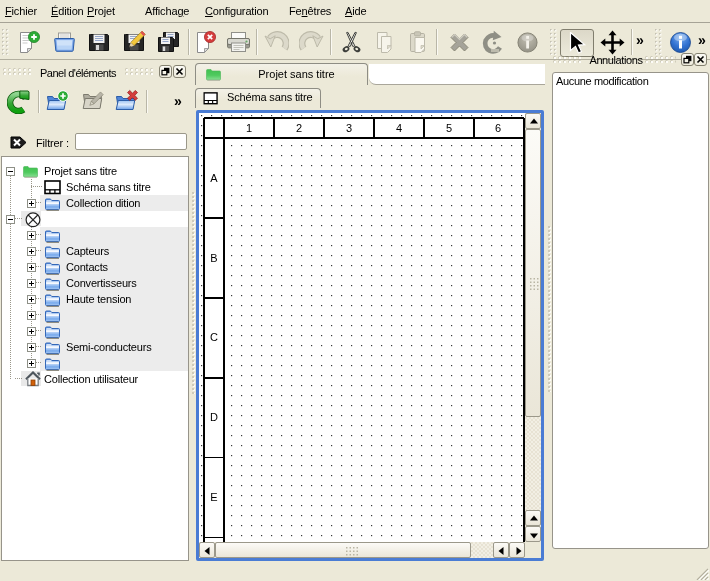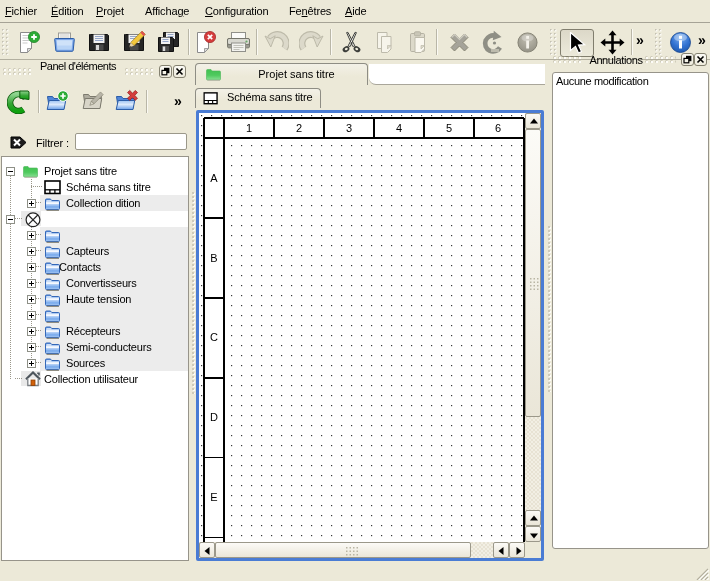--- a/index.html
+++ b/index.html
@@ -40,21 +40,21 @@
  background-image:radial-gradient(circle at 1px 1px,#cfcbba 0.8px,transparent 1px),radial-gradient(circle at 1px 1px,#fdfcf8 0.8px,transparent 1px);
  background-size:3px 4px;background-position:0 0,1px 1px}
 .u{text-decoration:underline}
 </style></head>
 <body>
 <div id="app">
 
 <div class="menu">
  <span class="mi" style="left:5px"><span class="u">F</span>ichier</span>
  <span class="mi" style="left:51px"><span class="u">É</span>dition</span>
- <span class="mi" style="left:96px"><span class="u">P</span>rojet</span>
+ <span class="mi" style="left:87px"><span class="u">P</span>rojet</span>
  <span class="mi" style="left:145px">Afficha<span class="u">g</span>e</span>
  <span class="mi" style="left:205px"><span class="u">C</span>onfiguration</span>
  <span class="mi" style="left:289px">Fe<span class="u">n</span>êtres</span>
  <span class="mi" style="left:345px"><span class="u">A</span>ide</span>
 </div>
 
 <div class="tbar">
  <div class="handle" style="left:2px"></div>
 
  <svg class="ticon" style="left:16px" width="25" height="25" viewBox="0 0 25 25">
@@ -227,21 +227,21 @@
   <rect x="11" y="10.2" width="3" height="8.3" fill="#fff"></rect>
   <rect x="11" y="5.8" width="3" height="3" fill="#fff"></rect>
  </svg>
 
  <div class="abs" style="left:698px;top:9px;font-size:14px;font-weight:bold">»</div>
 </div>
 
 <div class="abs" style="left:0;top:60px;width:190px;height:506px">
 
  <div class="grip" style="left:3px;top:8px;width:29px"></div>
- <div class="abs" style="left:0;top:0;width:156px;text-align:center;letter-spacing:-0.5px">Panel d'éléments</div>
+ <div class="abs" style="left:0;top:7px;width:156px;text-align:center;letter-spacing:-0.5px">Panel d'éléments</div>
  <div class="grip" style="left:125px;top:8px;width:29px"></div>
  <div class="dbtn" style="left:159px;top:5px">
   <svg width="13" height="13" viewBox="0 0 13 13" style="position:absolute;left:-1px;top:-1px">
    <rect x="5" y="2.8" width="5.4" height="5.4" fill="#000"></rect>
    <rect x="3" y="5.4" width="4.8" height="4.4" fill="#f4f2e6" stroke="#000" stroke-width="1.2"></rect>
   </svg>
  </div>
  <div class="dbtn" style="left:173px;top:5px">
   <svg width="13" height="13" viewBox="0 0 13 13" style="position:absolute;left:-1px;top:-1px">
    <path d="M3.5,3.5 l6,6 M9.5,3.5 l-6,6" stroke="#000" stroke-width="1.6"></path>
@@ -422,36 +422,30 @@
   <div class="trow" style="top:23px">
           <span class="tlabel" style="left:65px">Schéma sans titre</span>
         </div>
   <div class="trow" style="top:39px">
           <span class="tlabel" style="left:65px">Collection dition</span>
         </div>
   <div class="trow" style="top:87px">
           <span class="tlabel" style="left:65px">Capteurs</span>
         </div>
   <div class="trow" style="top:103px">
-          <span class="tlabel" style="left:58px">Contacts</span>
+          <span class="tlabel" style="left:65px">Contacts</span>
         </div>
   <div class="trow" style="top:119px">
           <span class="tlabel" style="left:65px">Convertisseurs</span>
         </div>
   <div class="trow" style="top:135px">
           <span class="tlabel" style="left:65px">Haute tension</span>
         </div>
-  <div class="trow" style="top:167px">
-          <span class="tlabel" style="left:65px">Récepteurs</span>
-        </div>
   <div class="trow" style="top:183px">
           <span class="tlabel" style="left:65px">Semi-conducteurs</span>
-        </div>
-  <div class="trow" style="top:199px">
-          <span class="tlabel" style="left:65px">Sources</span>
         </div>
   <div class="trow" style="top:215px">
           <span class="tlabel" style="left:43px">Collection utilisateur</span>
         </div>
  </div>
 </div>
 
 <svg width="0" height="0" style="position:absolute">
  <defs>
   <linearGradient id="gfg" x1="0" y1="0" x2="0" y2="1">

